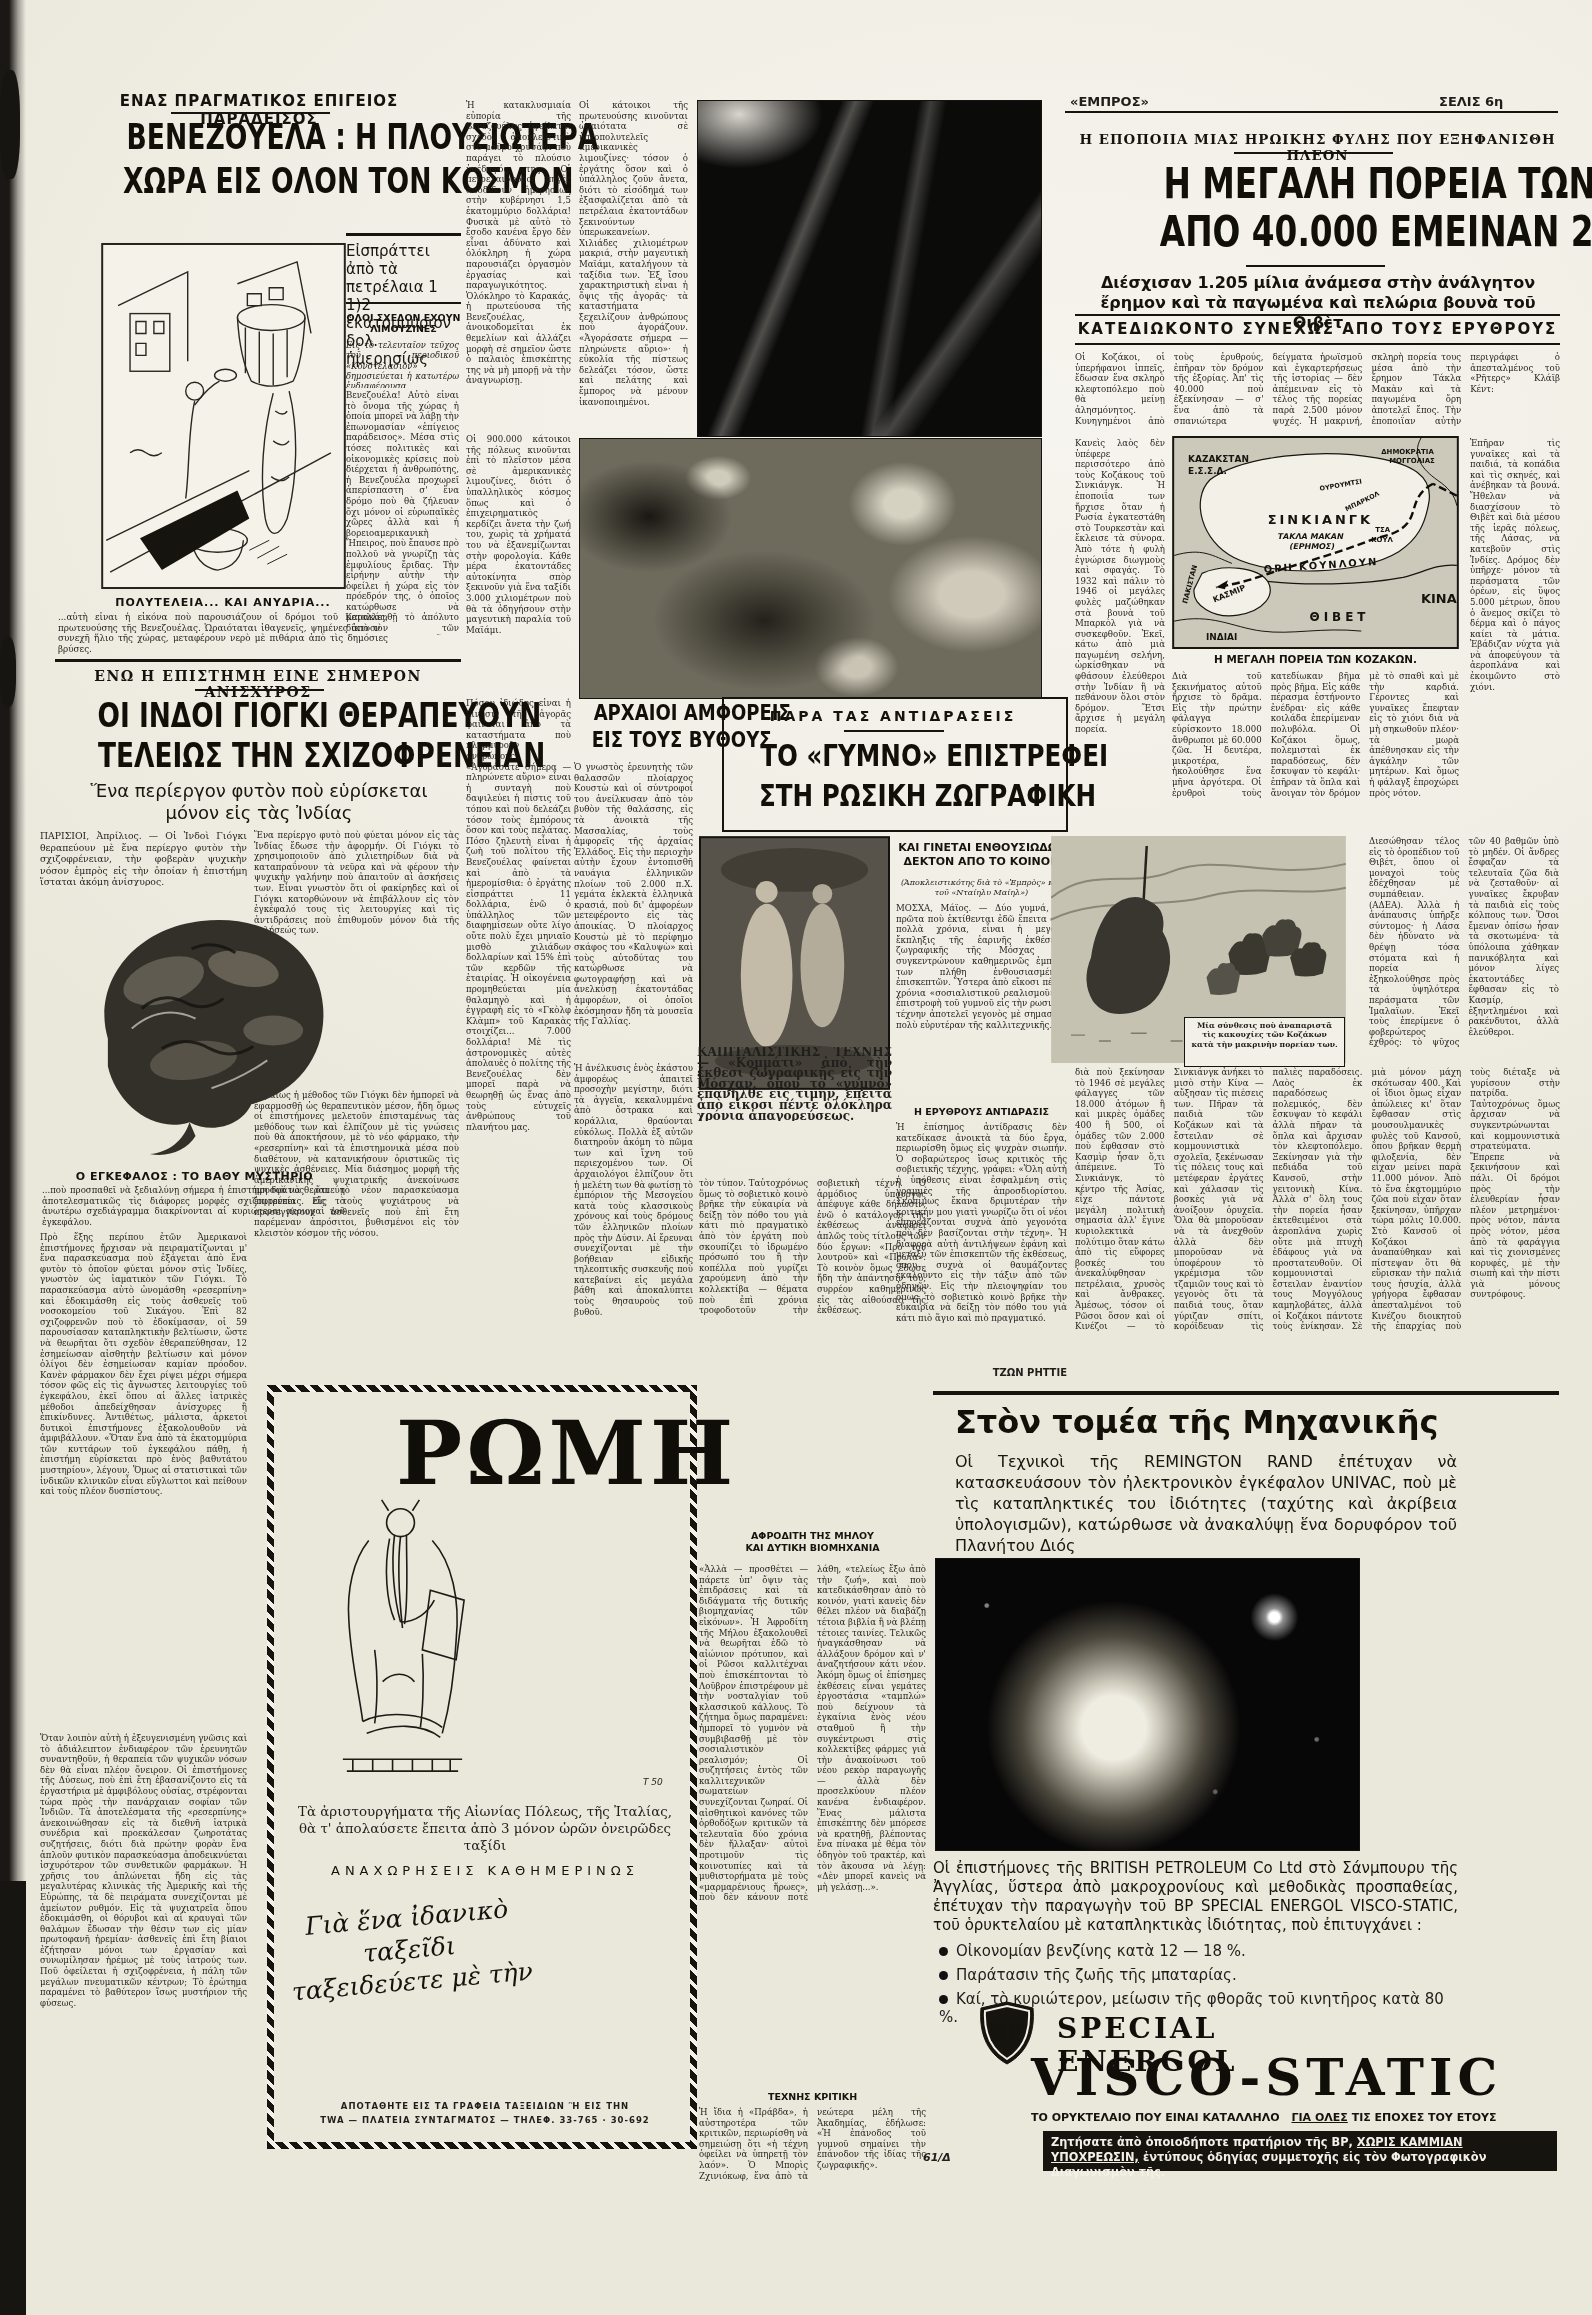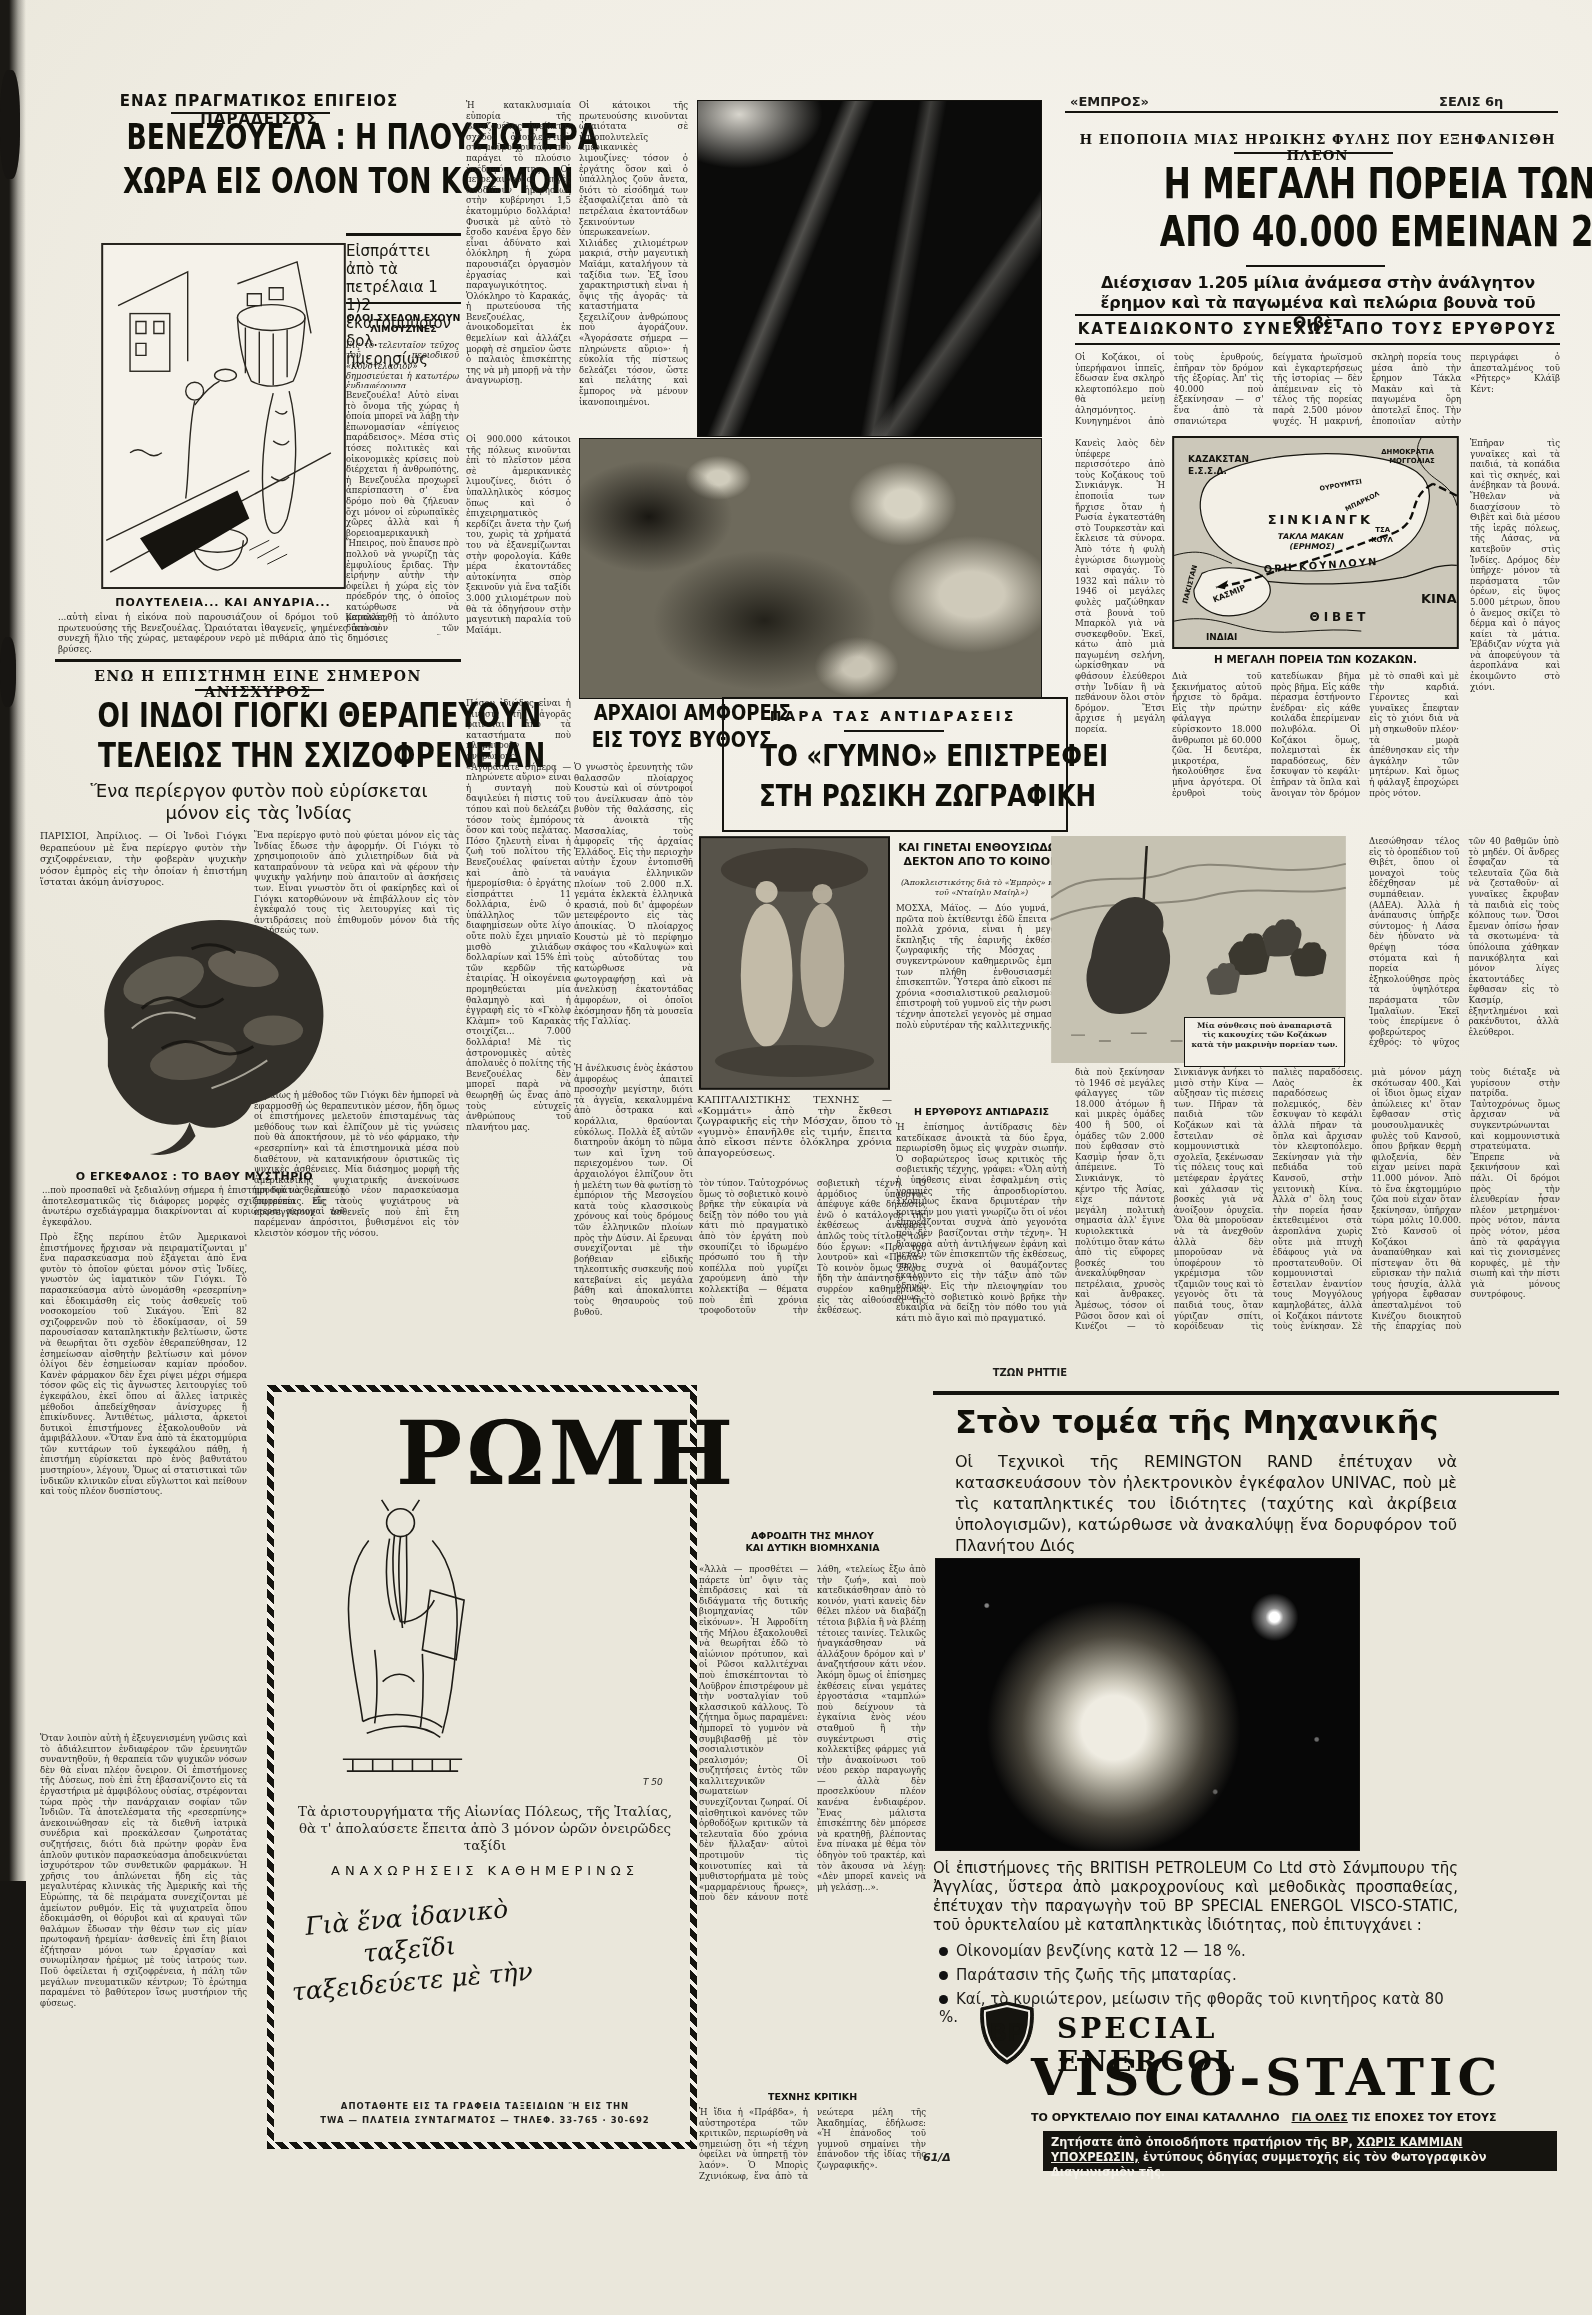--- a/index.html
+++ b/index.html
@@ -150,21 +150,21 @@
     <svg width="191" height="254" viewBox="0 0 192 255">
       <rect x="1" y="1" width="190" height="253" fill="#57534a" stroke="#14130f" stroke-width="2"></rect>
       <ellipse cx="96" cy="34" rx="74" ry="22" fill="#332f28" opacity=".6"></ellipse>
       <ellipse cx="68" cy="140" rx="26" ry="72" fill="#cfc7b2" opacity=".9"></ellipse>
       <circle cx="68" cy="56" r="11" fill="#cfc7b2" opacity=".9"></circle>
       <ellipse cx="124" cy="130" rx="22" ry="62" fill="#c4bca8" opacity=".85"></ellipse>
       <circle cx="124" cy="58" r="10" fill="#c4bca8" opacity=".85"></circle>
       <ellipse cx="96" cy="226" rx="80" ry="16" fill="#3b372f" opacity=".7"></ellipse>
     </svg>
   </div>
-  <div class="abs bc" style="left:697px;top:1095px;width:195px;height:74px;font-size:10px;">ΚΑΠΙΤΑΛΙΣΤΙΚΗΣ ΤΕΧΝΗΣ — «Κομμάτι» ἀπὸ τὴν ἔκθεσι ζωγραφικῆς εἰς τὴν Μόσχαν, ὅπου τὸ «γυμνὸ» ἐπανῆλθε εἰς τιμήν, ἔπειτα ἀπὸ εἴκοσι πέντε ὁλόκληρα χρόνια ἀπαγορεύσεως.</div>
+  <div class="abs bc" style="left:697px;top:1047px;width:195px;height:74px;font-size:12px;font-weight:bold;">ΚΑΠΙΤΑΛΙΣΤΙΚΗΣ ΤΕΧΝΗΣ — «Κομμάτι» ἀπὸ τὴν ἔκθεσι ζωγραφικῆς εἰς τὴν Μόσχαν, ὅπου τὸ «γυμνὸ» ἐπανῆλθε εἰς τιμήν, ἔπειτα ἀπὸ εἴκοσι πέντε ὁλόκληρα χρόνια ἀπαγορεύσεως.</div>
 
   <div class="abs subh" style="left:896px;top:841px;width:171px;font-size:11px;line-height:14px;">ΚΑΙ ΓΙΝΕΤΑΙ ΕΝΘΟΥΣΙΩΔΩΣ ΔΕΚΤΟΝ ΑΠΟ ΤΟ ΚΟΙΝΟΝ</div>
   <div class="abs" style="left:896px;top:878px;width:171px;font:italic 8px/10px 'DejaVu Serif',serif;text-align:center;">(Ἀποκλειστικότης διὰ τὸ «Ἐμπρὸς» καὶ τοῦ «Νταίηλυ Μαίηλ»)</div>
   <div class="abs bc" style="left:896px;top:903px;width:171px;height:199px;">ΜΟΣΧΑ, Μάϊος. — Δύο γυμνά, τὰ πρῶτα ποὺ ἐκτίθενται ἐδῶ ἔπειτα ἀπὸ πολλὰ χρόνια, εἶναι ἡ μεγάλη ἔκπληξις τῆς ἐαρινῆς ἐκθέσεως ζωγραφικῆς τῆς Μόσχας καὶ συγκεντρώνουν καθημερινῶς ἐμπρός των πλήθη ἐνθουσιασμένων ἐπισκεπτῶν. Ὕστερα ἀπὸ εἴκοσι πέντε χρόνια «σοσιαλιστικοῦ ρεαλισμοῦ», ἡ ἐπιστροφὴ τοῦ γυμνοῦ εἰς τὴν ρωσικὴν τέχνην ἀποτελεῖ γεγονὸς μὲ σημασίαν πολὺ εὐρυτέραν τῆς καλλιτεχνικῆς.</div>
   <div class="abs subh" style="left:896px;top:1106px;width:171px;font-size:9.5px;">Η ΕΡΥΘΡΟΥΣ ΑΝΤΙΔΡΑΣΙΣ</div>
   <div class="abs bc" style="left:896px;top:1122px;width:171px;height:241px;">Ἡ ἐπίσημος ἀντίδρασις δὲν κατεδίκασε ἀνοικτὰ τὰ δύο ἔργα, περιωρίσθη ὅμως εἰς ψυχρὰν σιωπήν. Ὁ σοβαρώτερος ἴσως κριτικὸς τῆς σοβιετικῆς τέχνης, γράφει: «Ὅλη αὐτὴ ἡ ὑπόθεσις εἶναι ἐσφαλμένη στὶς γραμμὲς τῆς ἀπροσδιορίστου. Σκοπίμως ἔκανα δριμυτέραν τὴν κριτικήν μου γιατὶ γνωρίζω ὅτι οἱ νέοι ἐπηρεάζονται συχνὰ ἀπὸ γεγονότα ποὺ δὲν βασίζονται στὴν τέχνη». Ἡ διαφορὰ αὐτὴ ἀντιλήψεων ἐφάνη καὶ μεταξὺ τῶν ἐπισκεπτῶν τῆς ἐκθέσεως, ὅπου συχνὰ οἱ θαυμάζοντες ἐκαλοῦντο εἰς τὴν τάξιν ἀπὸ τῶν ὁδηγῶν. Εἰς τὴν πλειοψηφίαν του ὅμως τὸ σοβιετικὸ κοινὸ βρῆκε τὴν εὐκαιρία νὰ δείξῃ τὸν πόθο του γιὰ κάτι πιὸ ἅγιο καὶ πιὸ πραγματικό.</div>
   <div class="abs" style="left:896px;top:1367px;width:171px;font:bold 10px 'DejaVu Sans',sans-serif;text-align:right;">ΤΖΩΝ ΡΗΤΤΙΕ</div>
 
   <div class="abs bc cols2" style="left:699px;top:1178px;width:227px;height:344px;">τὸν τύπον. Ταὐτοχρόνως ὅμως τὸ σοβιετικὸ κοινὸ βρῆκε τὴν εὐκαιρία νὰ δείξῃ τὸν πόθο του γιὰ κάτι πιὸ πραγματικὸ ἀπὸ τὸν ἐργάτη ποὺ σκουπίζει τὸ ἱδρωμένο πρόσωπό του ἢ τὴν κοπέλλα ποὺ γυρίζει χαρούμενη ἀπὸ τὴν κολλεκτίβα — θέματα ποὺ ἐπὶ χρόνια τροφοδοτοῦν τὴν σοβιετικὴ τέχνη. Ὁ ἁρμόδιος ὑπουργὸς ἀπέφυγε κάθε δήλωσιν, ἐνῶ ὁ κατάλογος τῆς ἐκθέσεως ἀναφέρει ἁπλῶς τοὺς τίτλους τῶν δύο ἔργων: «Πρὸ τοῦ λουτροῦ» καὶ «Πρωΐα». Τὸ κοινὸν ὅμως ἔδωσε ἤδη τὴν ἀπάντησίν του, συρρέον καθημερινῶς εἰς τὰς αἰθούσας τῆς ἐκθέσεως.</div>
   <div class="abs subh" style="left:699px;top:1530px;width:227px;font-size:9.5px;line-height:12px;"><span>ΑΦΡΟΔΙΤΗ ΤΗΣ ΜΗΛΟΥ</span><br><span>ΚΑΙ ΔΥΤΙΚΗ ΒΙΟΜΗΧΑΝΙΑ</span></div>

